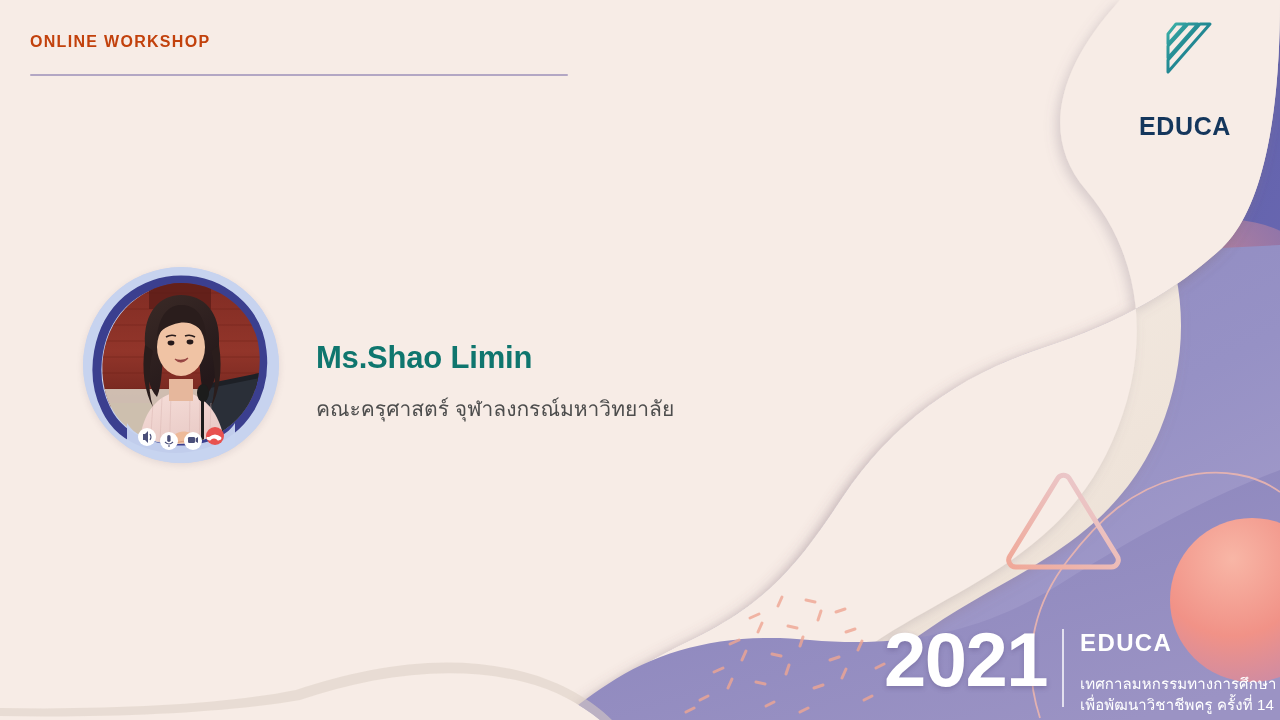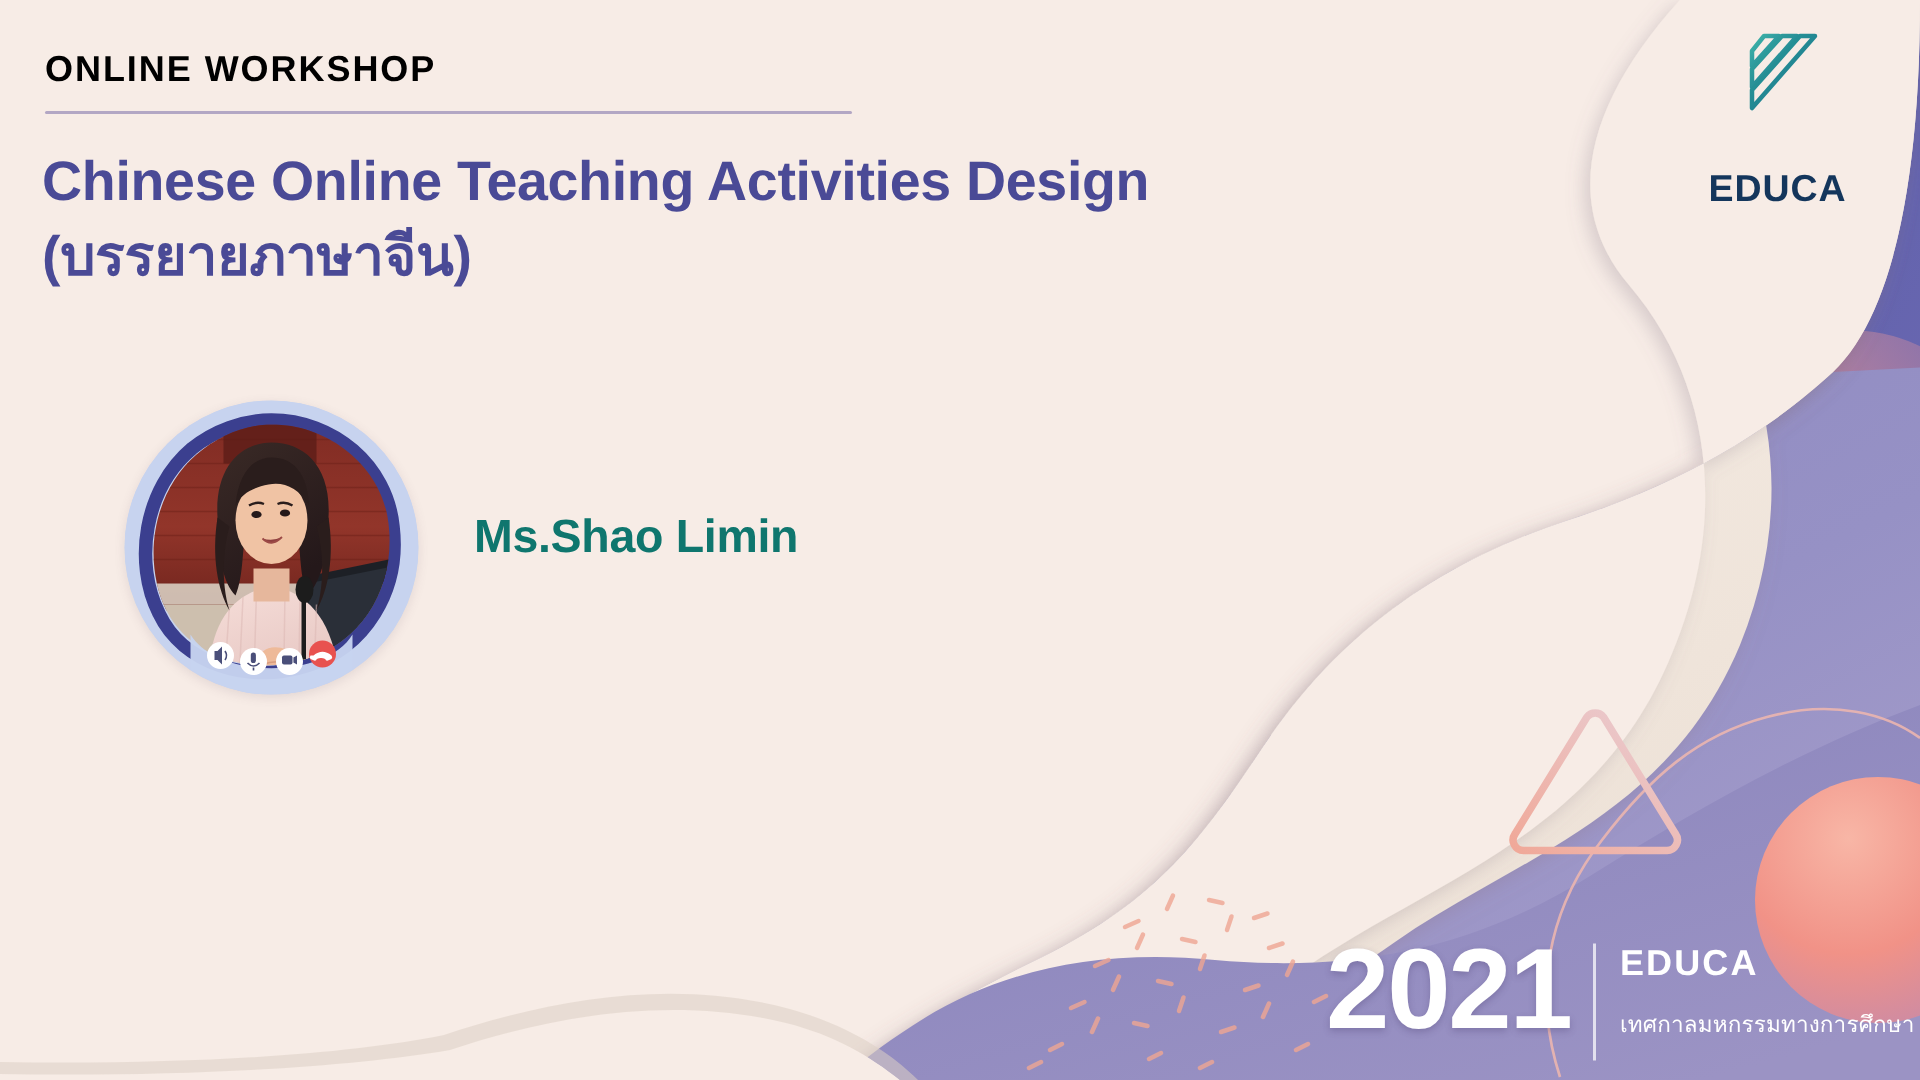--- a/index.html
+++ b/index.html
@@ -10,22 +10,22 @@
     position:relative;
   }
   .stage{position:absolute;inset:0;width:1280px;height:720px;overflow:hidden;}
 
   
   .bg-art{position:absolute;inset:0;width:1280px;height:720px;}
 
   
   .kicker{
     position:absolute;left:30px;top:33px;
-    font-size:24px;font-weight:bold;letter-spacing:1.3px;
-    color:#000000;
+    font-size:16px;font-weight:bold;letter-spacing:1.3px;
+    color:#c2410c;
   }
   .kicker-rule{
     position:absolute;left:30px;top:74px;width:538px;height:2px;
     background:#b3a7c4;border-radius:2px;
   }
   .title{
     position:absolute;left:28px;top:96px;width:830px;
     font-size:37px;font-weight:bold;line-height:1.35;
     color:#4a4a96;letter-spacing:-0.2px;
   }
@@ -277,24 +277,20 @@
              C1100,518 1132,490 1178,478
              C1222,466 1258,476 1280,492" fill="none" stroke="#f0b7ae" stroke-width="1.8" opacity="0.85"></path>
 
     <path d="M1058,478 a7,7 0 0 1 11,0 L1117,556 a7,7 0 0 1 -6,11 L1016,567
              a7,7 0 0 1 -6,-11 Z" fill="none" stroke="url(#gTri)" stroke-width="5" stroke-linejoin="round"></path>
   </svg>
 
   <div class="kicker">ONLINE WORKSHOP</div>
   <div class="kicker-rule"></div>
 
-  <div class="title">
-    <span class="title-line">Chinese Online Teaching Activities Design</span>
-    <span class="title-line">(บรรยายภาษาจีน)</span>
-  </div>
 
   <div class="logo">
     <svg class="logo-mark" viewBox="0 0 62 62">
       <defs>
         <linearGradient id="tealA" x1="0" y1="0" x2="1" y2="1">
           <stop offset="0%" stop-color="#3fb6a8"></stop>
             <stop offset="100%" stop-color="#1f7f96"></stop>
         </linearGradient>
         <linearGradient id="tealB" x1="0" y1="0" x2="1" y2="1">
           <stop offset="0%" stop-color="#35ab9f"></stop>
@@ -438,21 +434,23 @@
 
         <g>
           <path d="M126,170 q6,-5 12,0 q1,1 0,2.4 l-2.4,1 q-1.4,0.4 -1.8,-1
                    q-2.8,-1.6 -5.6,0 q-0.4,1.4 -1.8,1 l-2.4,-1 q-1,-1.4 0,-2.4 Z" fill="#ffffff"></path>
         </g>
       </g>
     </svg>
   </div>
 
   <div class="speaker-name">Ms.Shao Limin</div>
+  <div class="speaker-affil">คณะครุศาสตร์ จุฬาลงกรณ์มหาวิทยาลัย</div>
 
   <div class="year">2021</div>
   <div class="foot-rule"></div>
   <div class="foot-block">
     <div class="foot-educa">EDUCA</div>
     <div class="foot-th1">เทศกาลมหกรรมทางการศึกษา</div>
+    <div class="foot-th2">เพื่อพัฒนาวิชาชีพครู ครั้งที่ 14</div>
   </div>
 
 </div>
 
 </body></html>

